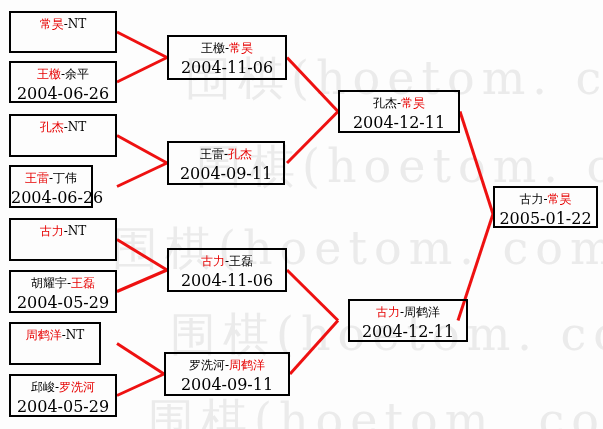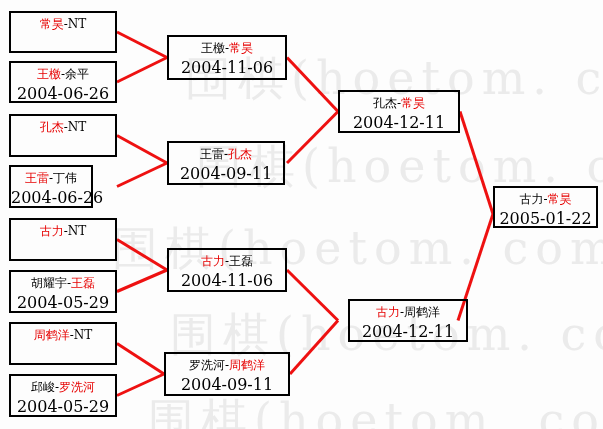--- a/index.html
+++ b/index.html
@@ -97,21 +97,21 @@
         <div class="match-line1"><span class="winner" style="color: rgb(230, 0, 0);">王雷</span><span>-</span><span>丁伟</span></div>
         <div class="match-date">2004-06-26</div>
       </div>
       <div class="match-box" style="left: 9px; top: 218px; width: 108px; height: 43px; border-color: rgb(0, 0, 0);">
         <div class="match-line1"><span class="winner" style="color: rgb(230, 0, 0);">古力</span><span>-</span><span>NT</span></div>
       </div>
       <div class="match-box" style="left: 9px; top: 270px; width: 108px; height: 43px; border-color: rgb(0, 0, 0);">
         <div class="match-line1"><span>胡耀宇</span><span>-</span><span class="winner" style="color: rgb(230, 0, 0);">王磊</span></div>
         <div class="match-date">2004-05-29</div>
       </div>
-      <div class="match-box" style="left: 9px; top: 322px; width: 108px; height: 43px; border-color: rgb(0, 0, 0);">
+      <div class="match-box" style="left: 9px; top: 322px; width: 92px; height: 43px; border-color: rgb(0, 0, 0);">
         <div class="match-line1"><span class="winner" style="color: rgb(230, 0, 0);">周鹤洋</span><span>-</span><span>NT</span></div>
       </div>
       <div class="match-box" style="left: 9px; top: 374px; width: 108px; height: 43px; border-color: rgb(0, 0, 0);">
         <div class="match-line1"><span>邱峻</span><span>-</span><span class="winner" style="color: rgb(230, 0, 0);">罗洗河</span></div>
         <div class="match-date">2004-05-29</div>
       </div>
       <div class="match-box" style="left: 167px; top: 35px; width: 120px; height: 45px; border-color: rgb(0, 0, 0);">
         <div class="match-line1"><span>王檄</span><span>-</span><span class="winner" style="color: rgb(230, 0, 0);">常昊</span></div>
         <div class="match-date">2004-11-06</div>
       </div>

